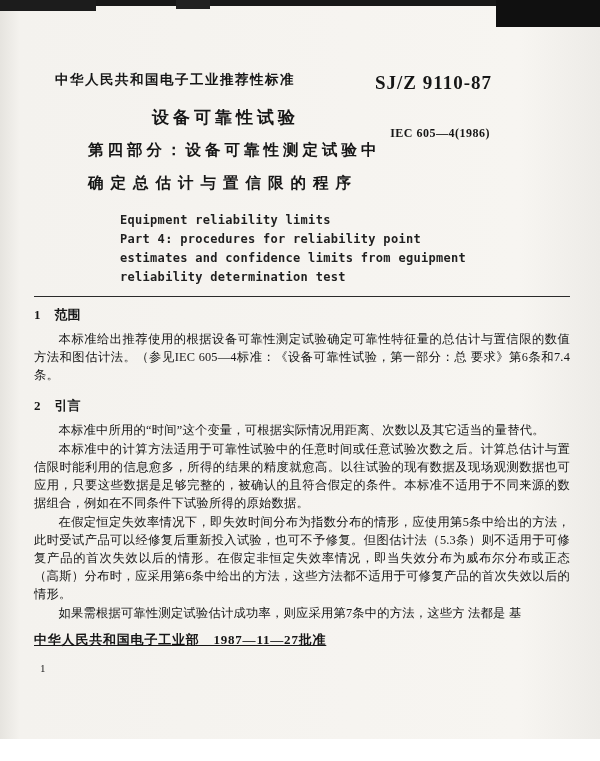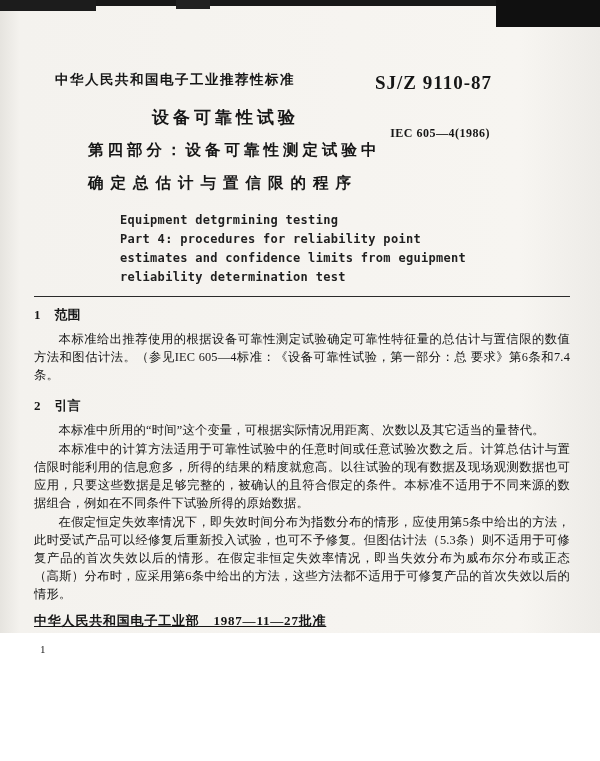--- a/index.html
+++ b/index.html
@@ -5,21 +5,21 @@
   html, body { margin: 0; padding: 0; }
   body {
     width: 600px; height: 761px;
     background: #ffffff;
     font-family: "Liberation Serif", "DejaVu Serif", serif;
     position: relative;
     overflow: hidden;
   }
   .page {
     position: absolute; left: 0; top: 0;
-    width: 600px; height: 633px;
+    width: 600px; height: 739px;
     background: linear-gradient(90deg, #e6e4df 0px, #f4f2ee 20px, #f7f5f1 520px, #edebe7 600px);
     color: #161616;
   }
   
   .top-bar   { position: absolute; top: 0; left: 0; width: 600px; height: 6px; background: #181818; }
   .top-left-mark  { position: absolute; top: 0; left: 0; width: 96px; height: 11px; background: #1c1c1c; }
   .top-mid-mark   { position: absolute; top: 0; left: 176px; width: 34px; height: 9px; background: #222; }
   .top-right-block{ position: absolute; top: 0; right: 0; width: 104px; height: 27px; background: #101010; }
 
   .content {
@@ -86,21 +86,21 @@
     <div class="header">
       <span class="org-title">中华人民共和国电子工业推荐性标准</span>
       <span class="std-no">SJ/Z 9110-87</span>
       <span class="iec-no">IEC 605—4(1986)</span>
 
       <div class="title-cn-1">设备可靠性试验</div>
       <div class="title-cn-2">第四部分：设备可靠性测定试验中</div>
       <div class="title-cn-3">确定总估计与置信限的程序</div>
 
       <div class="title-en">
-        <div>Equipment detgrmining testing</div>
+        <div>Equipment reliability limits</div>
         <div>Part 4: procedures for reliability point</div>
         <div>estimates and confidence limits from eguipment</div>
         <div>reliability determination test</div>
       </div>
     </div>
 
     <div class="rule"></div>
 
     <div class="section sec1">
       <div class="sec-heading">
@@ -109,20 +109,21 @@
       <p class="body-p">本标准给出推荐使用的根据设备可靠性测定试验确定可靠性特征量的总估计与置信限的数值方法和图估计法。（参见IEC 605—4标准：《设备可靠性试验，第一部分：总 要求》第6条和7.4条。</p>
     </div>
 
     <div class="section sec2">
       <div class="sec-heading">
         <span class="sec-num">2</span><span>引言</span>
       </div>
       <p class="body-p">本标准中所用的“时间”这个变量，可根据实际情况用距离、次数以及其它适当的量替代。</p>
       <p class="body-p">本标准中的计算方法适用于可靠性试验中的任意时间或任意试验次数之后。计算总估计与置信限时能利用的信息愈多，所得的结果的精度就愈高。以往试验的现有数据及现场观测数据也可应用，只要这些数据是足够完整的，被确认的且符合假定的条件。本标准不适用于不同来源的数据组合，例如在不同条件下试验所得的原始数据。</p>
       <p class="body-p">在假定恒定失效率情况下，即失效时间分布为指数分布的情形，应使用第5条中给出的方法，此时受试产品可以经修复后重新投入试验，也可不予修复。但图估计法（5.3条）则不适用于可修复产品的首次失效以后的情形。在假定非恒定失效率情况，即当失效分布为威布尔分布或正态（高斯）分布时，应采用第6条中给出的方法，这些方法都不适用于可修复产品的首次失效以后的情形。</p>
+      <p class="body-p">如果需根据可靠性测定试验估计成功率，则应采用第7条中的方法，这些方 法都是 基</p>
     </div>
 
     <div class="footer">
       <div class="approval">中华人民共和国电子工业部　1987—11—27批准</div>
       <div class="page-num">1</div>
     </div>
 
   </div>
 </div>
 

